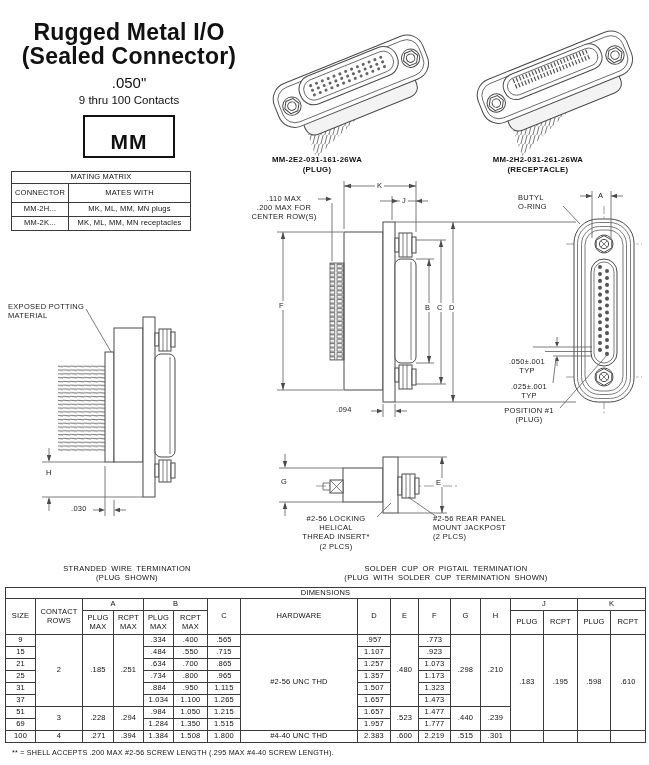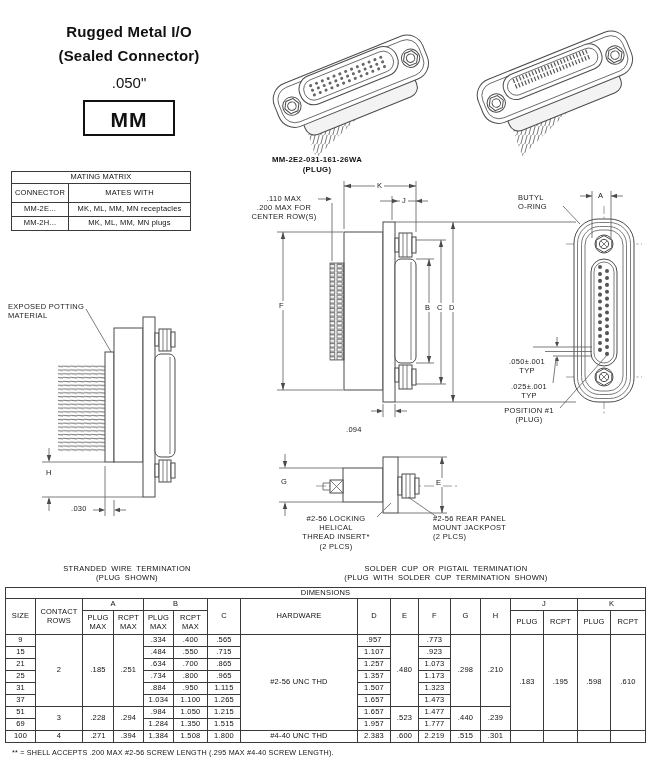--- a/index.html
+++ b/index.html
@@ -9,25 +9,25 @@
   .ln{stroke:#4b4b4b;stroke-width:1;fill:none;}
   .fw{fill:#fff;stroke:#4b4b4b;stroke-width:1;}
   .fg{fill:#f3f3f3;stroke:#4b4b4b;stroke-width:1;}
   .ar{fill:#4b4b4b;stroke:none;}
   .thin{stroke:#5a5a5a;stroke-width:.8;fill:none;}
   .lbl{position:absolute;font-size:7.5px;line-height:9.2px;letter-spacing:.3px;
        white-space:pre;color:#1a1a1a;}
   .ctr{text-align:center;} .rgt{text-align:left;}
   .dim{background:#fff;padding:0 2px;font-size:7.5px;line-height:9px;}
   .title-block{position:absolute;left:0;top:20px;width:258px;text-align:center;}
-  .title-main{font-size:15px;line-height:24px;font-weight:bold;letter-spacing:.2px;}
+  .title-main{font-size:23px;line-height:24px;font-weight:bold;letter-spacing:.2px;}
   .title-pitch{font-size:15px;margin-top:6px;}
   .title-contacts{font-size:11.5px;margin-top:3px;}
   .series-box{display:inline-block;margin-top:9px;border:2px solid #111;
-              width:88px;padding:6px 0 2px 0;font-size:21px;font-weight:bold;letter-spacing:1px;}
+              width:88px;padding:13px 0 2px 0;font-size:21px;font-weight:bold;letter-spacing:1px;}
   table{border-collapse:collapse;table-layout:fixed;background:#fff;}
   td,th{border:1px solid #3a3a3a;font-weight:normal;text-align:center;vertical-align:middle;
         padding:0;font-size:7.5px;line-height:8.5px;letter-spacing:.2px;color:#111;overflow:hidden;}
   #matrix{position:absolute;left:11px;top:171px;width:179px;}
   #matrix .t-title{height:12px;} #matrix .t-head{height:19px;} #matrix .t-row{height:14px;}
   #dims{position:absolute;left:5px;top:587px;width:640px;}
   #dims .r-title{height:11px;} #dims .r-h2{height:12px;} #dims .r-h3{height:24px;} #dims .r-d{height:12px;}
   .cap{position:absolute;font-size:7.5px;line-height:9px;letter-spacing:.3px;word-spacing:2px;
        text-align:center;white-space:pre;}
   .part{position:absolute;font-size:7.8px;line-height:9.5px;font-weight:bold;letter-spacing:.3px;
@@ -268,45 +268,47 @@
 
     <line x1="377" y1="517" x2="391" y2="503" class="thin"></line>
     <line x1="437" y1="517" x2="408" y2="497" class="thin"></line>
   </g>
 </svg>
 
 <div class="title-block">
   <div class="title-main">Rugged Metal I/O</div>
   <div class="title-main">(Sealed Connector)</div>
   <div class="title-pitch">.050"</div>
+  <div class="title-contacts">9 thru 100 Contacts</div>
   <div><span class="series-box">MM</span></div>
 </div>
 
 <div class="part" style="left:237px;top:155px;width:160px;text-align:center;"><span>MM-2E2-031-161-26WA</span><br><span>(PLUG)</span></div>
+<div class="part" style="left:457px;top:155px;width:162px;"><span>MM-2H2-031-261-26WA</span><br><span>(RECEPTACLE)</span></div>
 
 <table id="matrix">
   <colgroup>
         <col style="width:57px">
         <col style="width:122px">
       </colgroup>
   <tbody>
         <tr class="t-title">
           <td colspan="2">MATING MATRIX</td>
         </tr>
   <tr class="t-head">
     <td>CONNECTOR</td>
     <td>MATES WITH</td>
   </tr>
   <tr class="t-row">
-          <td>MM-2E...</td>
-          <td>MK, ML, MM, MN receptacles</td>
+          <td>MM-2H...</td>
+          <td>MK, ML, MM, MN plugs</td>
         </tr>
   <tr class="t-row">
-          <td>MM-2H...</td>
-          <td>MK, ML, MM, MN plugs</td>
+          <td>MM-2K...</td>
+          <td>MK, ML, MM, MN receptacles</td>
         </tr>
 </tbody>
     </table>
 
 <div class="lbl ctr" style="left:248px;top:194px;width:72px;">.110 MAX
 .200 MAX FOR
 CENTER ROW(S)</div>
 <div class="lbl rgt" style="left:518px;top:193px;width:46px;">BUTYL
 O-RING</div>
 <div class="lbl rgt" style="left:8px;top:302px;width:78px;">EXPOSED POTTING
@@ -317,21 +319,21 @@
 TYP</div>
 <div class="lbl ctr" style="left:496px;top:406px;width:66px;">POSITION #1
 (PLUG)</div>
 <div class="lbl ctr" style="left:296px;top:514px;width:80px;">#2-56 LOCKING
 HELICAL
 THREAD INSERT*
 (2 PLCS)</div>
 <div class="lbl" style="left:433px;top:514px;width:90px;">#2-56 REAR PANEL
 MOUNT JACKPOST
 (2 PLCS)</div>
-<div class="lbl" style="left:346px;top:405px;margin-top:20px;">.094</div>
+<div class="lbl" style="left:336px;top:405px;">.094</div>
 <div class="lbl" style="left:71px;top:504px;">.030</div>
 <div class="lbl dim" style="left:375px;top:181px;">K</div>
 <div class="lbl dim" style="left:400px;top:196px;">J</div>
 <div class="lbl dim" style="left:277px;top:301px;">F</div>
 <div class="lbl dim" style="left:423px;top:303px;">B</div>
 <div class="lbl dim" style="left:435px;top:303px;">C</div>
 <div class="lbl dim" style="left:447px;top:303px;">D</div>
 <div class="lbl dim" style="left:596px;top:191px;">A</div>
 <div class="lbl dim" style="left:44px;top:468px;">H</div>
 <div class="lbl dim" style="left:279px;top:477px;">G</div>

